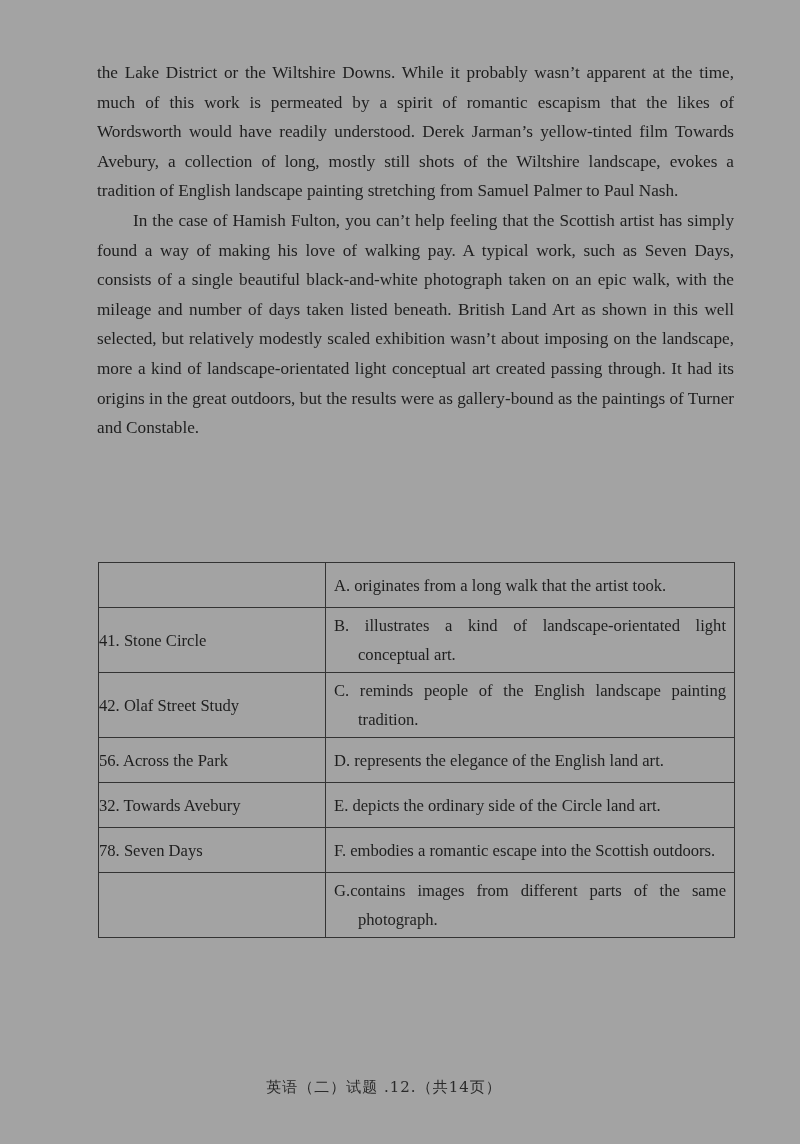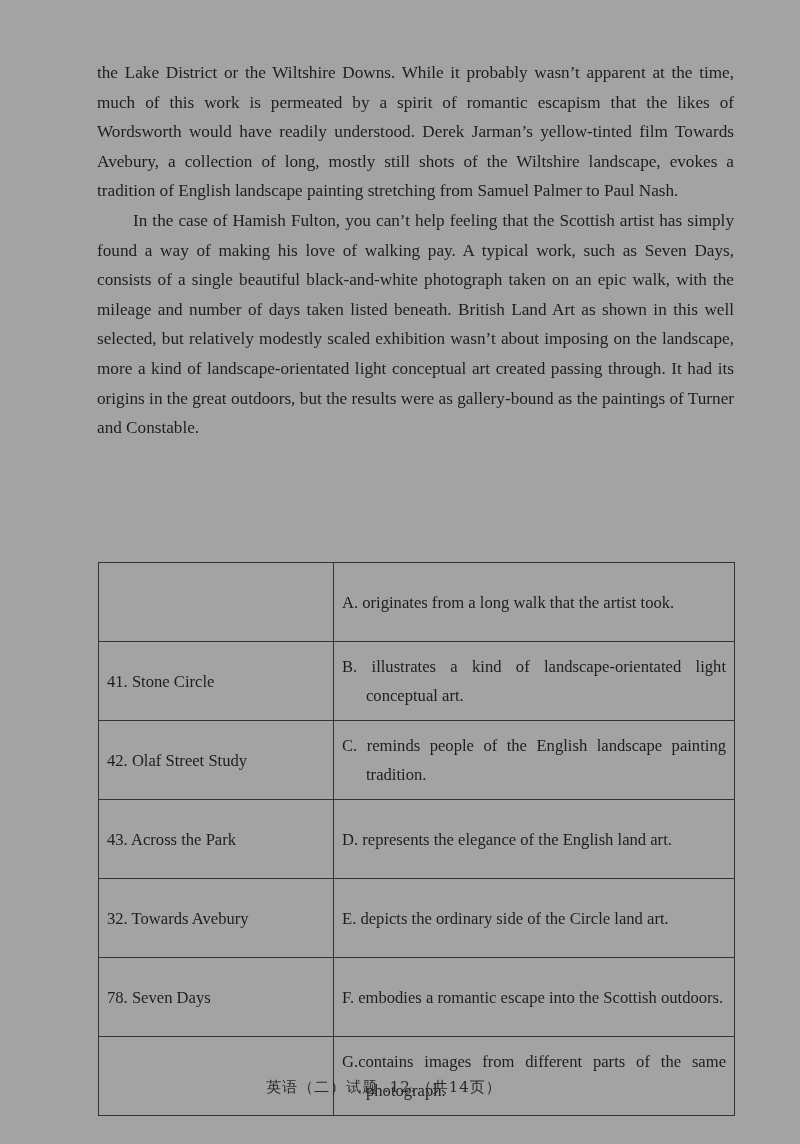--- a/index.html
+++ b/index.html
@@ -46,28 +46,27 @@
     font-size: 16.6px;
     line-height: 29px;
   }
   .match-table td {
     border: 1.3px solid #333;
     vertical-align: middle;
     padding: 0;
   }
   .match-table td.left {
     width: 226px;
-    padding-left: 8px;
   }
   .match-table td.right {
     padding: 3px 8px 3px 8px;
     text-align: justify;
   }
   .match-table tr {
-    height: 79px;
+    height: 45px;
   }
   .opt {
     display: block;
     padding-left: 24px;
     text-indent: -24px;
   }
   .footer {
     position: absolute;
     left: 0;
     width: 768px;
@@ -103,21 +102,21 @@
             <span class="opt">B. illustrates a kind of landscape-orientated light conceptual art.</span>
           </td>
       </tr>
       <tr>
         <td class="left">42. Olaf Street Study</td>
         <td class="right">
             <span class="opt">C. reminds people of the English landscape painting tradition.</span>
           </td>
       </tr>
       <tr>
-        <td class="left">43. Across the Park</td>
+        <td class="left">56. Across the Park</td>
         <td class="right">
             <span class="opt">D. represents the elegance of the English land art.</span>
           </td>
       </tr>
       <tr>
         <td class="left">32. Towards Avebury</td>
         <td class="right">
             <span class="opt">E. depicts the ordinary side of the Circle land art.</span>
           </td>
       </tr>

